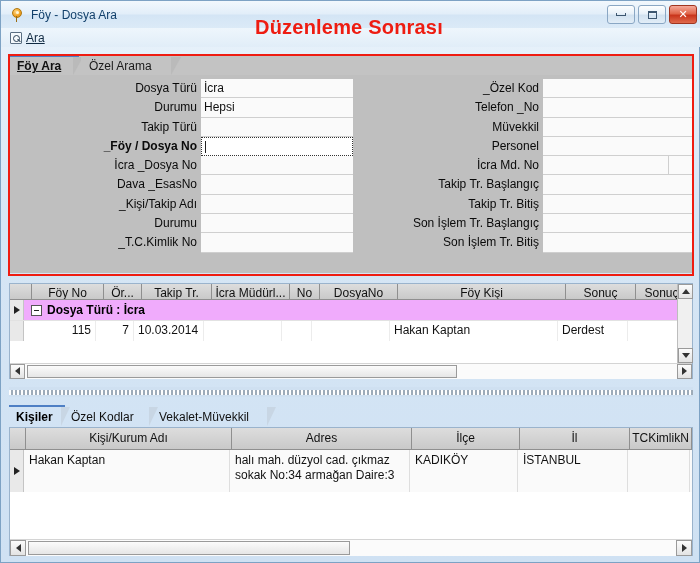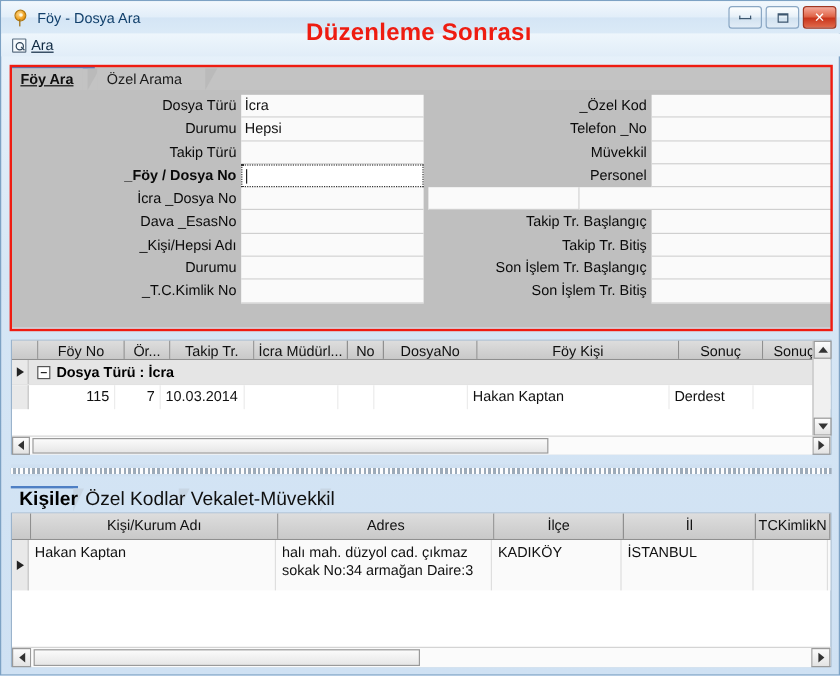--- a/index.html
+++ b/index.html
@@ -127,21 +127,21 @@
     position:absolute;left:8px;top:282px;width:684px;height:96px;box-sizing:border-box;
     background:#ffffff;border:1px solid #9ab3cc;
   }
   .grid-head{display:flex;height:16px;background:#cfcfcf;box-sizing:border-box;border-bottom:1px solid #8f8f8f;}
   .gh{
     box-sizing:border-box;border-right:1px solid #8f8f8f;
     background:linear-gradient(180deg,#dddddd 0%,#c9c9c9 100%);
     text-align:center;font-size:12px;color:#111;line-height:19px;overflow:hidden;white-space:nowrap;
   }
   .grouprow{
-    display:flex;align-items:center;height:20px;background:#e5e5e5;border-bottom:1px solid #e2e2e2;
+    display:flex;align-items:center;height:20px;background:#f0abfc;border-bottom:1px solid #e2e2e2;
     font-size:12px;font-weight:bold;color:#000;text-align:center;
   }
   .rowmark{width:14px;flex:0 0 14px;display:flex;align-items:center;justify-content:center;
     background:#e9e9e9;border-right:1px solid #c4c4c4;height:100%;box-sizing:border-box;}
   .tri{width:0;height:0;border-style:solid;border-width:4px 0 4px 6px;border-color:transparent transparent transparent #222;}
   .expander{
     width:11px;height:11px;border:1px solid #555;box-sizing:border-box;margin:0 5px 0 7px;
     position:relative;background:#fff;flex:0 0 auto;
   }
   .expander:after{content:"";position:absolute;left:2px;top:4px;width:5px;height:1px;background:#222;}
@@ -178,21 +178,21 @@
   .grip{
     width:100%;height:5px;
     background-image:repeating-linear-gradient(90deg,#ffffff 0 2px,#9aa8b6 2px 4px);
     opacity:.95;
   }
   
   .btabs{
     position:absolute;left:8px;top:404px;width:684px;height:22px;
   }
   .btab{
-    position:absolute;top:2px;height:20px;line-height:20px;font-size:16px;color:#101010;white-space:nowrap;
+    position:absolute;top:2px;height:20px;line-height:20px;font-size:12px;color:#101010;white-space:nowrap;
   }
   .btab.active{font-weight:bold;color:#000;}
   .btab-underline{position:absolute;top:0;height:2px;background:#4e7fc4;}
   .btab-sep{
     position:absolute;top:2px;width:0;height:0;border-style:solid;
     border-width:0 0 19px 9px;border-color:transparent transparent transparent #c8d6e4;
   }
   
   .bgridwrap{
     position:absolute;left:8px;top:426px;width:684px;height:129px;box-sizing:border-box;
@@ -286,21 +286,21 @@
         </div>
         <div class="frow">
           <div class="flabel">İcra _Dosya No</div>
           <div class="finput"></div>
         </div>
         <div class="frow">
           <div class="flabel">Dava _EsasNo</div>
           <div class="finput"></div>
         </div>
         <div class="frow">
-          <div class="flabel">_Kişi/Hepsi Adı</div>
+          <div class="flabel">_Kişi/Takip Adı</div>
           <div class="finput"></div>
         </div>
         <div class="frow">
           <div class="flabel">Durumu</div>
           <div class="finput"></div>
         </div>
         <div class="frow">
           <div class="flabel">_T.C.Kimlik No</div>
           <div class="finput"></div>
         </div>
@@ -317,20 +317,21 @@
         </div>
         <div class="frow">
           <div class="flabel">Müvekkil</div>
           <div class="finput"></div>
         </div>
         <div class="frow">
           <div class="flabel">Personel</div>
           <div class="finput"></div>
         </div>
         <div class="frow">
+          <div class="flabel">İcra Md.    No</div>
           <div class="finput half"></div>
           <div class="finput half2"></div>
         </div>
         <div class="frow">
           <div class="flabel">Takip Tr. Başlangıç</div>
           <div class="finput"></div>
         </div>
         <div class="frow">
           <div class="flabel">Takip Tr. Bitiş</div>
           <div class="finput"></div>

